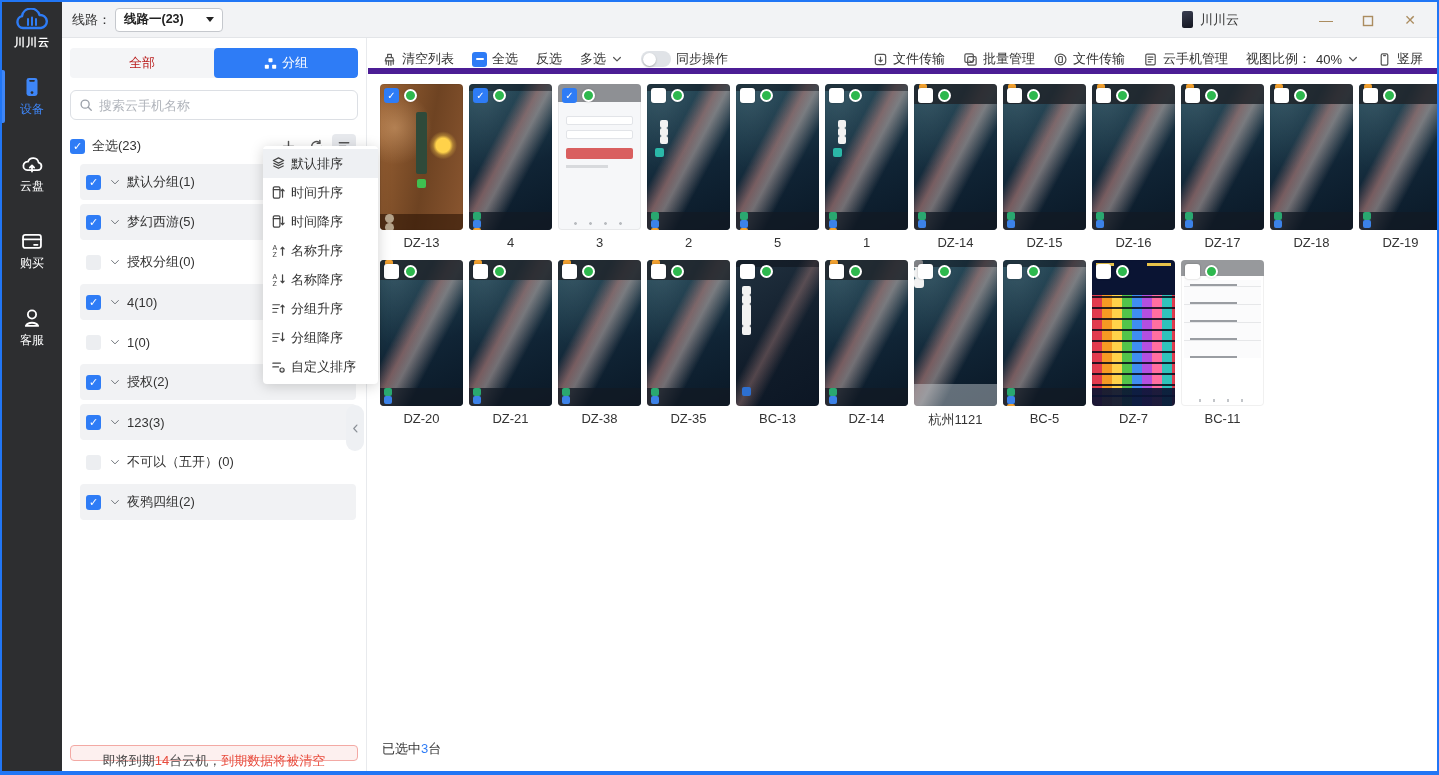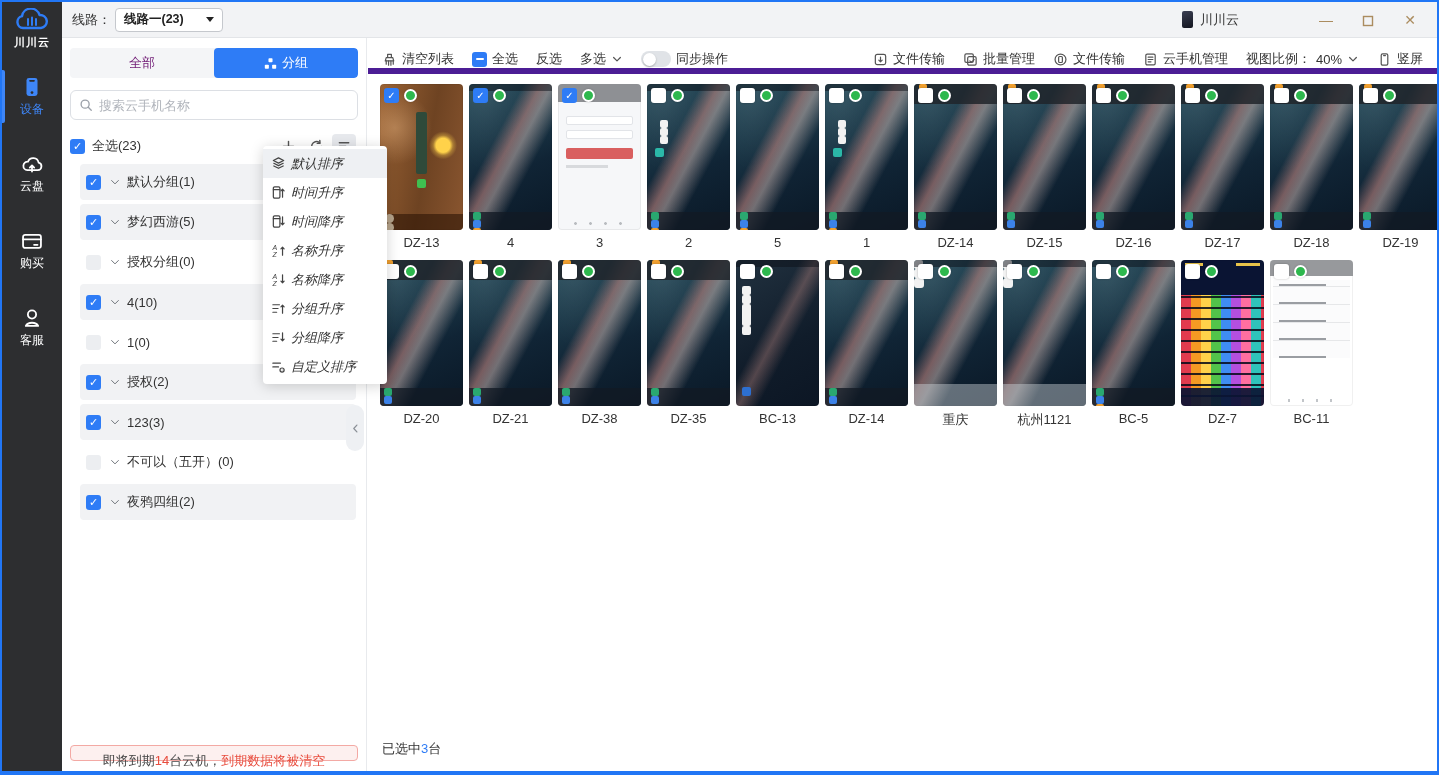--- a/index.html
+++ b/index.html
@@ -29,21 +29,21 @@
   .tri-down { width:0; height:0; border-left:4.5px solid transparent; border-right:4.5px solid transparent; border-top:5.5px solid #222; }
   .tb-right { margin-left:auto; display:flex; align-items:center; }
   .app-mini { width:11px; height:17px; border-radius:2px; background:linear-gradient(160deg,#3a3f52,#13151f); margin-right:7px; }
   .app-title { font-size:13px; color:#333; margin-right:72px; }
   .wbtn { width:30px; text-align:center; color:#ab8c5f; font-size:14px; cursor:pointer; margin-right:12px; }
   .wbtn svg { display:inline-block; vertical-align:middle; }
 
   
   .panel { position:absolute; left:60px; top:36px; width:305px; bottom:0; background:#fff; border-right:1px solid #e8eaed; z-index:3; }
   .tabs { display:flex; margin:10px 8px 0; background:#f4f5f7; border-radius:4px; overflow:hidden; height:30px; }
-  .tab { flex:1; display:flex; align-items:center; justify-content:center; gap:5px; font-size:13px; color:#701a75; cursor:pointer; }
+  .tab { flex:1; display:flex; align-items:center; justify-content:center; gap:5px; font-size:13px; color:#b91c1c; cursor:pointer; }
   .tab.on { background:#2e7cf6; color:#fff; border-radius:4px; }
   .searchbox { margin:12px 8px 0; height:30px; border:1px solid #dcdfe4; border-radius:6px; display:flex; align-items:center; padding:0 8px; color:#9ba0a8; }
   .searchbox input { border:0; outline:0; flex:1; margin-left:6px; font-size:13px; color:#333; background:transparent; }
   .searchbox input::placeholder { color:#b0b4bb; }
   .selrow { display:flex; align-items:center; margin:14px 10px 6px 8px; }
   .selrow .slabel { margin-left:7px; flex:1; }
   .itool { width:24px; height:24px; display:flex; align-items:center; justify-content:center; color:#555; cursor:pointer; border-radius:4px; margin-left:4px; }
   .itool.pressed { background:#e7e9ed; }
 
   .grouplist { margin-top:2px; }
@@ -58,22 +58,22 @@
   .cb-on::after { content:"✓"; color:#fff; font-size:11px; font-weight:bold; line-height:1; }
   .cb-off { background:#eceef1; }
   .cb-ind { background:#2e7cf6; }
   .cb-ind::after { content:""; width:8px; height:2px; background:#fff; border-radius:1px; }
 
   .warnbox { position:absolute; left:8px; right:8px; bottom:10px; height:16px; line-height:30px; text-align:center;
              border:1px solid #f3a9a4; background:#fdf0ef; border-radius:4px; font-size:13px; color:#444; }
   .warnbox .red { color:#e84c3d; }
 
   
-  .sortmenu { position:absolute; left:261px; top:144px; width:124px; background:#fff; border-radius:4px;
-              box-shadow:0 2px 14px rgba(0,0,0,.18); padding:3px 0; z-index:50;font-style:italic; }
+  .sortmenu { position:absolute; left:261px; top:144px; width:115px; background:#fff; border-radius:4px;
+              box-shadow:0 2px 14px rgba(0,0,0,.18); padding:3px 0; z-index:50; }
   .mi { display:flex; align-items:center; gap:5px; height:29px; padding:0 8px; font-size:13px; color:#333; cursor:pointer; }
   .mi.mi-on { background:#eef0f3; }
   .mi .mi-ic { display:flex; color:#444; }
 
   
   .main { position:absolute; left:366px; top:36px; right:0; bottom:0; background:#fff; }
   .toolbar { height:36px; display:flex; align-items:flex-end; padding:0 14px; border-bottom:6px solid #4c1d95; }
   .titem { display:flex; align-items:center; gap:5px; margin-right:18px; cursor:pointer; color:#333; white-space:nowrap; }
   .titem svg { color:#555; }
   .titem .chv { display:flex; color:#555; }
@@ -811,32 +811,20 @@
           <div class="card">
             <div class="thumb thumb--dark-sparse bg-gal">
               <span class="ck off"></span>
               <span class="dot"></span>
               <em class="st"></em>
               <b class="q w tr"></b>
               <b class="q w mr"></b>
               <em class="band"></em>
               <b class="q w bl-ic"></b>
             </div>
-            <div class="card-name">重庆</div>
-          </div>
-          <div class="card">
-            <div class="thumb thumb--dark-sparse bg-gal">
-              <span class="ck off"></span>
-              <span class="dot"></span>
-              <em class="st"></em>
-              <b class="q w tr"></b>
-              <b class="q w mr"></b>
-              <em class="band"></em>
-              <b class="q w bl-ic"></b>
-            </div>
             <div class="card-name">杭州1121</div>
           </div>
           <div class="card">
             <div class="thumb thumb--galaxy-dock bg-gal">
               <span class="ck off"></span>
               <span class="dot"></span>
               <em class="st"></em>
               <em class="dock">
                 <b class="q g"></b>
                 <b class="q bl"></b>

